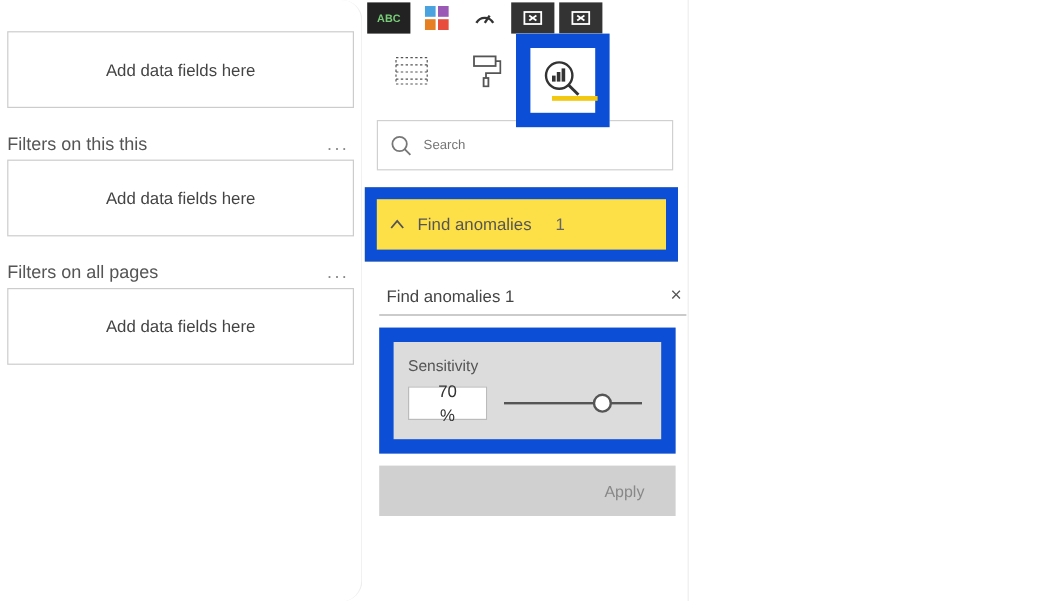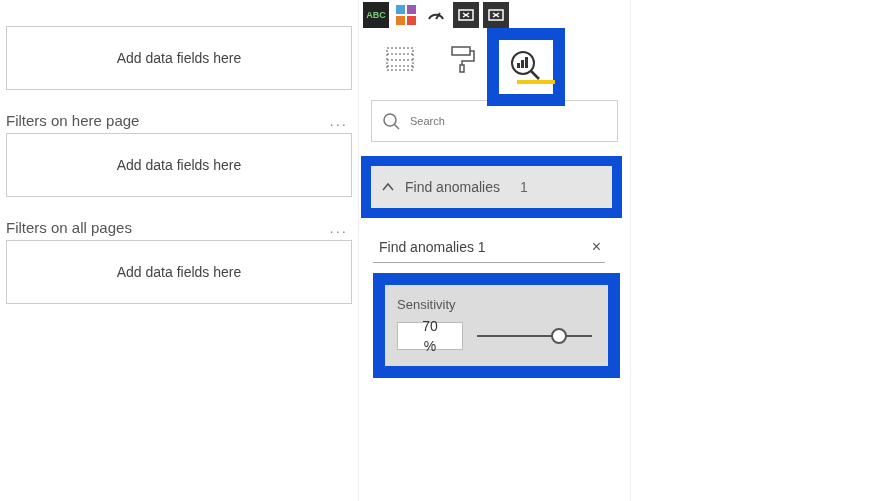--- a/index.html
+++ b/index.html
@@ -11,23 +11,24 @@
       width: 881px;
       height: 501px;
       overflow: hidden;
       position: relative;
     }
     .layout {
       display: flex;
       height: 100%;
     }
     .filters-col {
-      width: 359px;
+      width: 302px;
       padding: 0 6px 16px 6px;
       border-right: 1px solid #eee;
+      border-radius: 17px;
     }
     .dropzone {
       border: 1px solid #ccc;
       height: 64px;
       display: flex;
       align-items: center;
       justify-content: center;
       color: #444;
       background: #fff;
       margin-top: 4px;
@@ -50,21 +51,21 @@
       border-right: 1px solid #eee;
       background: #fff;
     }
     .icon-strip {
       display: flex;
       gap: 4px;
       padding: 2px 0 0 4px;
       align-items: center;
     }
     .viz-icon {
-      width: 26px;
+      width: 36px;
       height: 26px;
       display: flex;
       align-items: center;
       justify-content: center;
       background: #fff;
     }
     .tab-row {
       display: flex;
       gap: 28px;
       padding: 14px 0 8px 24px;
@@ -131,25 +132,25 @@
     }
     .accordion-highlight {
       margin: 4px 8px 0 2px;
       border: 10px solid #0c4fd6;
       height: 62px;
       display: flex;
       align-items: center;
       padding: 15px 10px;
       gap: 10px;
       color: #555;
-      background: #e5e5e5;
+      background: #fde047;
     }
     .count-label { margin-left: 10px; color: #666;}
     .card-header {
-      margin: 14px 25px 0 14px;
+      margin: 14px 1px 0 14px;
       display: flex;
       justify-content: space-between;
       align-items: center;
       border-bottom: 1px solid #aaa;
       padding: 6px 4px 6px 6px;
       color: #444;
     }
     .close-x { color: #555; font-size: 16px; }
     .sensitivity-highlight {
       margin: 10px 10px 0 14px;
@@ -210,21 +211,21 @@
 
 <div class="layout">
 
   <div class="filters-col">
     <div style="height:22px"></div>
     <div class="dropzone">
       <span>Add data fields here</span>
     </div>
 
     <div class="section-header">
-      <span>Filters on here page</span>
+      <span>Filters on this this</span>
       <span class="dots">...</span>
     </div>
     <div class="dropzone">
       <span>Add data fields here</span>
     </div>
 
     <div class="section-header">
       <span>Filters on all pages</span>
       <span class="dots">...</span>
     </div>
@@ -325,17 +326,20 @@
         <div class="sensitivity-input">
           <span>70</span>
           <span>%</span>
         </div>
         <div class="slider-track">
           <div class="slider-thumb"></div>
         </div>
       </div>
     </div>
 
+    <button class="apply-btn">
+      <span>Apply</span>
+    </button>
 
   </div>
 
   <div style="flex:1"></div>
 </div>
 
 </body></html>

